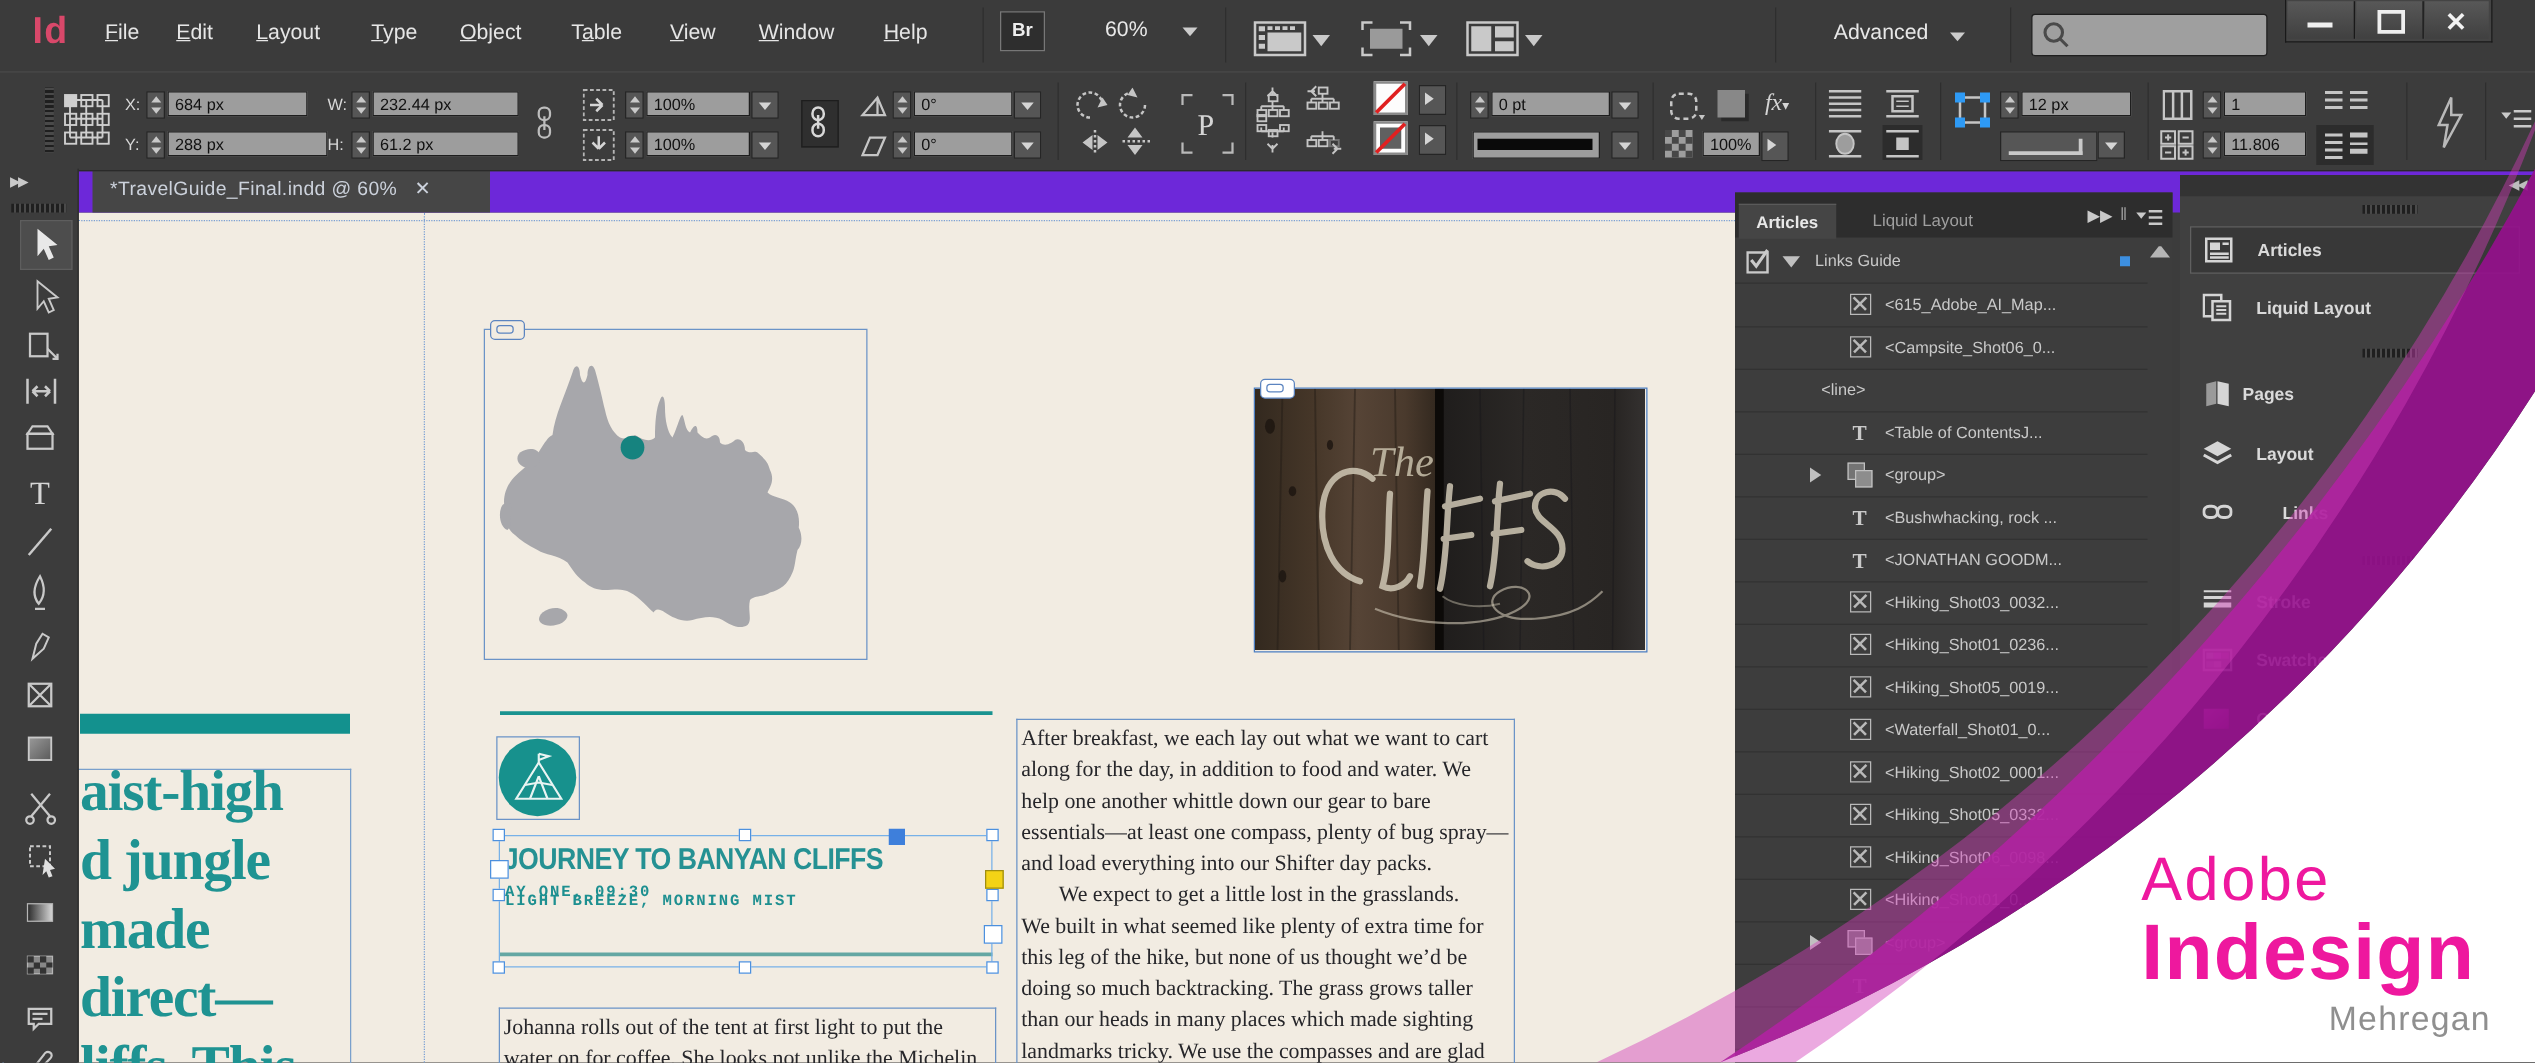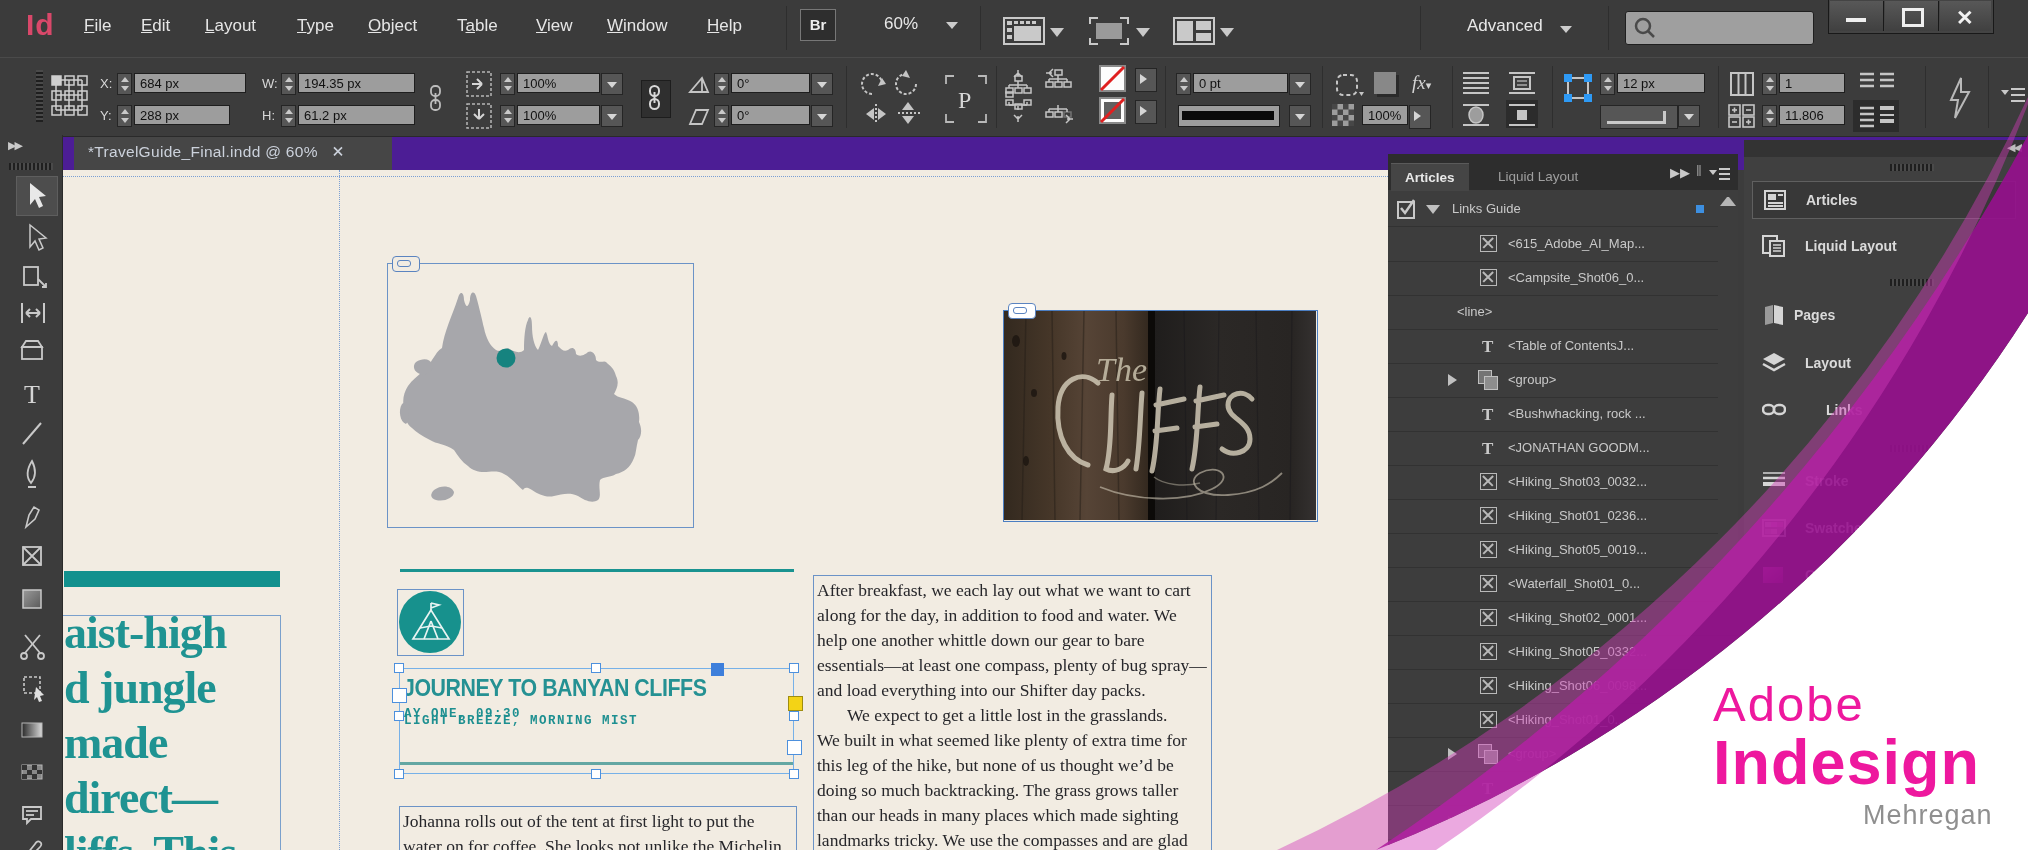--- a/index.html
+++ b/index.html
@@ -11,21 +11,21 @@
 #opts{position:absolute;left:0;top:57px;width:2028px;height:78px;background:#3c3c3c;border-top:1px solid #4a4a4a;border-bottom:1px solid #2a2a2a;z-index:10;}
 .fld{position:absolute;background:#9d9d9d;border:1px solid #1e1e1e;color:#111;font-size:13px;line-height:20px;padding-left:5px;height:20px;box-sizing:border-box;}
 .spin{position:absolute;width:15px;height:22px;background:#565656;border:1px solid #252525;box-sizing:border-box;}
 .spin:before{content:"";position:absolute;left:3px;top:3px;border-left:4px solid transparent;border-right:4px solid transparent;border-bottom:5px solid #c9c9c9;}
 .spin:after{content:"";position:absolute;left:3px;bottom:3px;border-left:4px solid transparent;border-right:4px solid transparent;border-top:5px solid #c9c9c9;}
 .drop{position:absolute;width:22px;height:22px;background:#565656;border:1px solid #252525;box-sizing:border-box;}
 .drop:before{content:"";position:absolute;left:5px;top:8px;border-left:5px solid transparent;border-right:5px solid transparent;border-top:6px solid #d5d5d5;}
 .vsep{position:absolute;width:1px;background:#2e2e2e;}
 .lbl{position:absolute;color:#d8d8d8;font-size:13px;}
 
-#tabstrip{position:absolute;left:62px;top:135px;width:1966px;height:35px;background:#4c1d95;z-index:5;}
+#tabstrip{position:absolute;left:62px;top:135px;width:1966px;height:35px;background:#6d28d9;z-index:5;}
 #doctab{position:absolute;left:12px;top:0px;width:318px;height:35px;background:#464646;color:#ccd2dc;font-size:15.5px;line-height:34px;padding-left:14px;box-sizing:border-box;letter-spacing:0.3px;}
 
 #canvas{position:absolute;left:62px;top:170px;width:1326px;height:680px;background:#f2ece2;z-index:1;}
 
 #toolbar{position:absolute;left:0;top:135px;width:62px;height:715px;background:#3c3c3c;border-right:1px solid #2b2b2b;z-index:12;}
 
 #apanel{position:absolute;left:1388px;top:154px;width:350px;height:696px;background:#3d3d3d;z-index:14;}
 #apanelhead{position:absolute;left:0;top:0;width:350px;height:36px;background:#2d2d2d;}
 .atab{position:absolute;top:9px;height:27px;font-size:13.5px;line-height:27px;}
 .arow{position:absolute;left:0;width:330px;height:34px;border-bottom:1px solid #323232;color:#c9c9c9;font-size:13px;line-height:33px;}
@@ -133,24 +133,24 @@
         <line x1="6" y1="36" x2="32" y2="36"></line>
         <line x1="19" y1="6" x2="19" y2="36"></line>
         <line x1="32" y1="6" x2="32" y2="36"></line>
     </g>
   </svg>
   <div class="lbl" style="left:100px;top:18px;">X:</div>
     <div class="spin" style="left:117px;top:15px;"></div>
     <div class="fld" style="left:134px;top:15px;width:112px;">684 px</div>
   <div class="lbl" style="left:100px;top:50px;">Y:</div>
     <div class="spin" style="left:117px;top:47px;"></div>
-    <div class="fld" style="left:134px;top:47px;width:96px;">288 px</div>
+    <div class="fld" style="left:134px;top:47px;width:128px;">288 px</div>
   <div class="lbl" style="left:262px;top:18px;">W:</div>
     <div class="spin" style="left:281px;top:15px;"></div>
-    <div class="fld" style="left:298px;top:15px;width:117px;">194.35 px</div>
+    <div class="fld" style="left:298px;top:15px;width:117px;">232.44 px</div>
   <div class="lbl" style="left:262px;top:50px;">H:</div>
     <div class="spin" style="left:281px;top:47px;"></div>
     <div class="fld" style="left:298px;top:47px;width:117px;">61.2 px</div>
   <svg class="abs" style="left:424px;top:26px;" width="24" height="30">
       <g fill="none" stroke="#bdbdbd" stroke-width="1.8">
         <rect x="7" y="2" width="9" height="10" rx="4"></rect>
         <rect x="7" y="16" width="9" height="10" rx="4"></rect>
         <line x1="11.5" y1="9" x2="11.5" y2="20"></line>
       </g>
     </svg>

